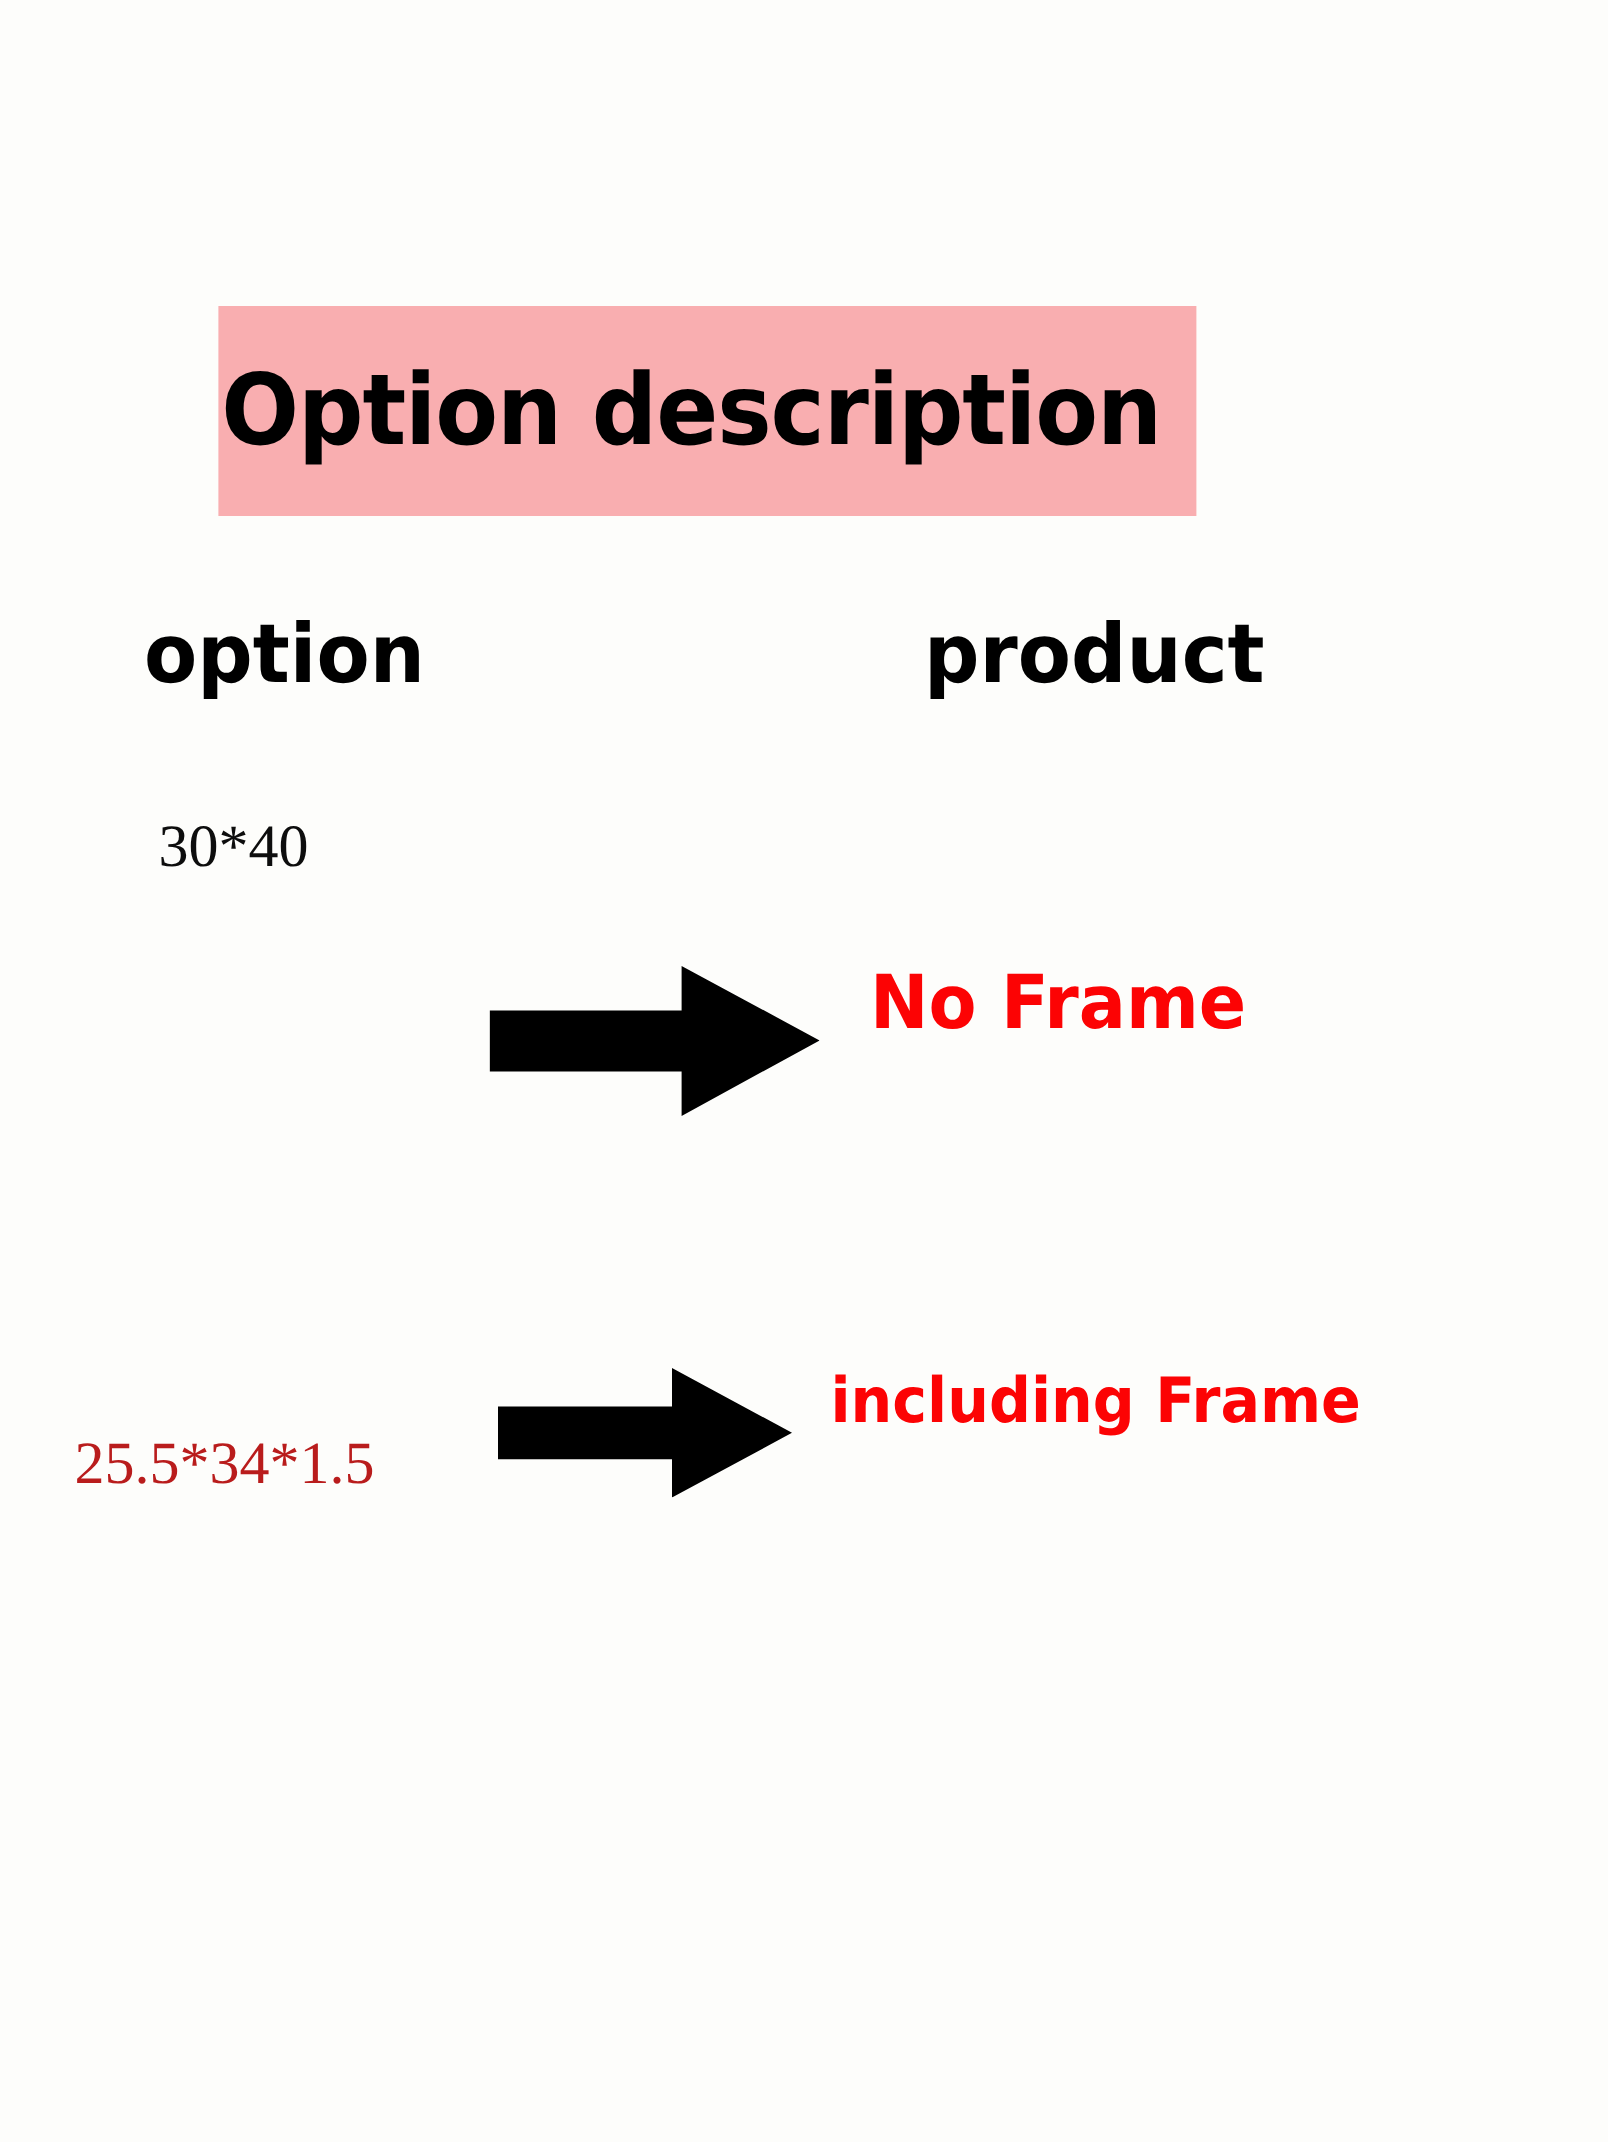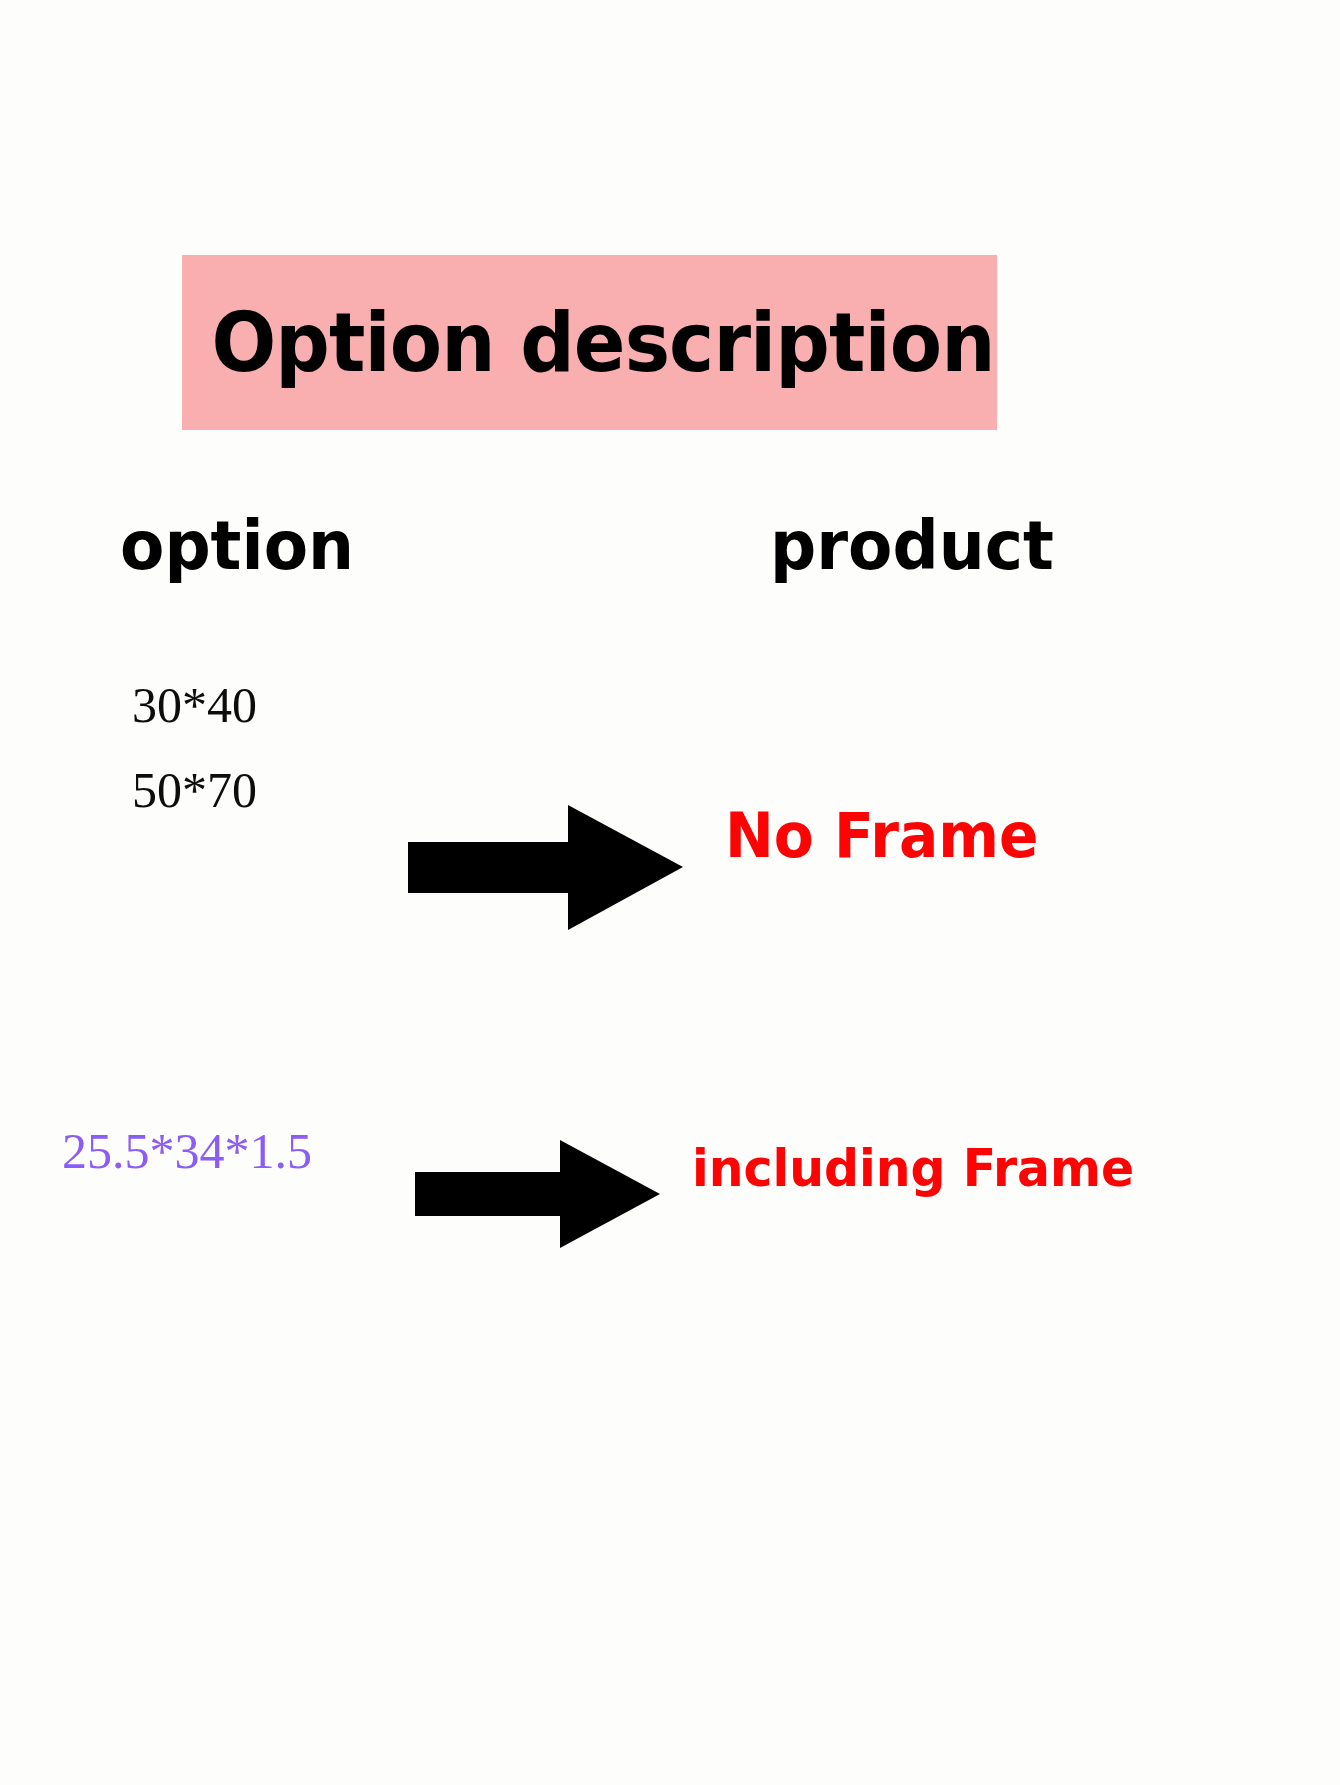--- a/index.html
+++ b/index.html
@@ -18,21 +18,21 @@
   
   .title-banner {
     position: absolute;
     left: 182px;
     top: 255px;
     width: 815px;
     height: 175px;
     background: #f9aeb0;
     display: flex;
     align-items: center;
-    justify-content: flex-start;
+    justify-content: flex-end;
   }
   .title-banner .title-text {
     font-family: "DejaVu Sans", sans-serif;
     font-size: 82px;
     font-weight: 600;
     color: #000000;
     letter-spacing: -1px;
     line-height: 1;
     white-space: nowrap;
     transform: scaleX(0.93);
@@ -110,42 +110,41 @@
   .product-label.including-frame {
     left: 692px;
     top: 1142px;
     font-size: 52px;
   }
 
   
   .bottom-option {
     position: absolute;
     left: 62px;
-    top: 1126px;
+    top: 1194px;
     font-family: "Liberation Serif", "DejaVu Serif", serif;
     font-size: 50px;
-    color: #8b5cf6;
+    color: #b91c1c;
     line-height: 1;
     white-space: nowrap;
   }
 </style>
 </head>
 <body>
 
 <div class="title-banner">
   <span class="title-text">Option description</span>
 </div>
 
 <div class="col-head option-head">option</div>
 
 <div class="col-head product-head">product</div>
 
 <div class="size-list">
   <div class="size-item">30*40</div>
-  <div class="size-item">50*70</div>
 </div>
 
 <div class="arrow arrow-top">
   <svg width="275" height="125" viewBox="0 0 275 125" xmlns="http://www.w3.org/2000/svg">
     <polygon points="0,37 160,37 160,0 275,62 160,125 160,88 0,88" fill="#000000"></polygon>
   </svg>
 </div>
 
 <div class="product-label no-frame">No Frame</div>
 

